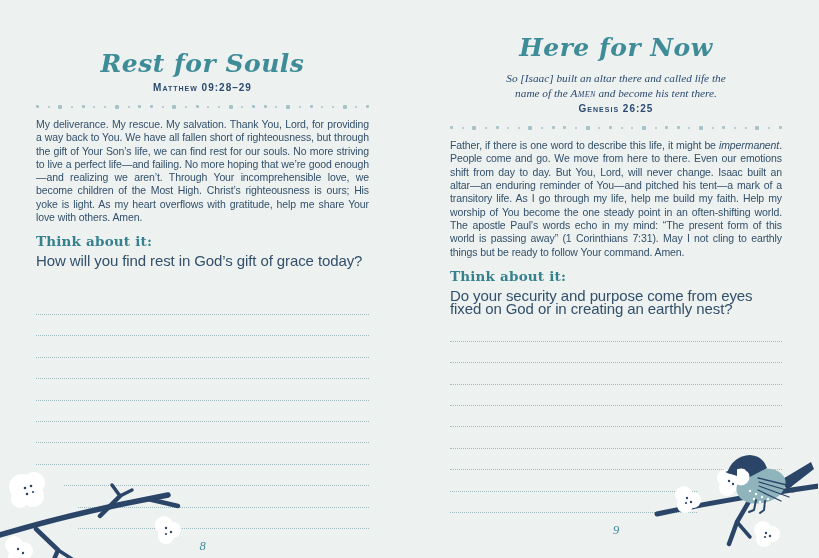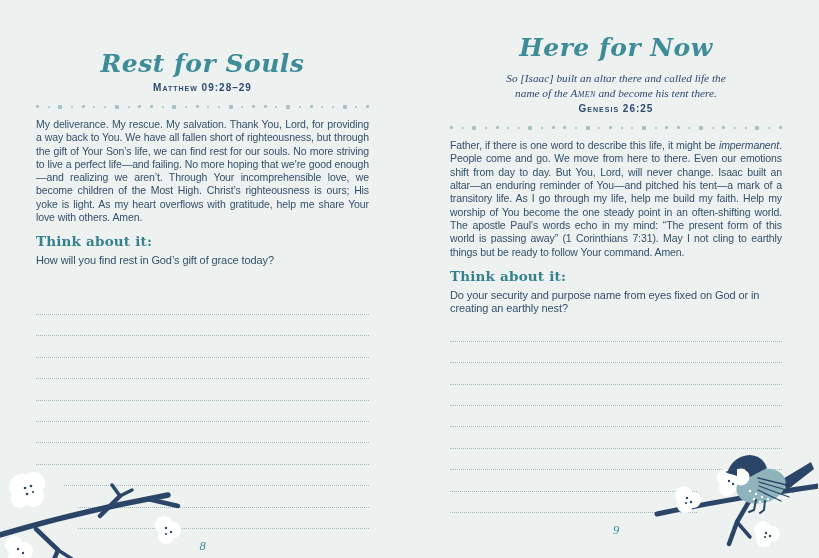--- a/index.html
+++ b/index.html
@@ -41,21 +41,21 @@
     font-size:10.5px;line-height:13.3px;letter-spacing:-.1px;
     text-align:justify;color:#33506b;
   }
   .think{
     margin:9px 0 0;
     font-family:"DejaVu Serif",serif;font-weight:bold;
     font-size:13.5px;color:#35818e;letter-spacing:.2px;
   }
   .question{
     margin:5px 0 0;
-    font-size:11px;line-height:13.3px;letter-spacing:-.1px;color:#33506b;
+    font-size:15px;line-height:13.3px;letter-spacing:-.1px;color:#33506b;
   }
   .wlines{position:absolute;left:36px;right:40px;bottom:45px;}
   .page.right .wlines{left:41px;right:36px;}
   .wline{height:20.4px;border-bottom:1px dotted #9fbabc;}
   .page.left .wline:nth-child(9){margin-left:28px;}
   .page.left .wline:nth-child(n+10){margin-left:42px;}
   .page.right .wline:nth-child(n+8){margin-right:85px;}
   .pagenum{
     position:absolute;bottom:20px;left:36px;right:40px;text-align:center;
     font-family:"Liberation Serif",serif;font-style:italic;
@@ -191,21 +191,21 @@
         <span class="dot" style="width: 2px; height: 2px;"></span>
         <span class="dot" style="width: 3px; height: 3px;"></span>
         <span class="dot" style="width: 2px; height: 2px;"></span>
         <span class="dot" style="width: 2px; height: 2px;"></span>
         <span class="dot" style="width: 4px; height: 4px;"></span>
         <span class="dot" style="width: 2px; height: 2px;"></span>
         <span class="dot" style="width: 3px; height: 3px;"></span>
       </div>
     <p class="body"><span>Father, if there is one word to describe this life, it might be </span><em>impermanent</em><span>. People come and go. We move from here to there. Even our emotions shift from day to day. But You, Lord, will never change. Isaac built an altar—an enduring reminder of You—and pitched his tent—a mark of a transitory life. As I go through my life, help me build my faith. Help my worship of You become the one steady point in an often-shifting world. The apostle Paul’s words echo in my mind: “The present form of this world is passing away” (1 Corinthians 7:31). May I not cling to earthly things but be ready to follow Your command. Amen.</span></p>
     <h2 class="think">Think about it:</h2>
-    <p class="question">Do your security and purpose name from eyes fixed on God or in creating an earthly nest?</p>
+    <p class="question">Do your security and purpose come from eyes fixed on God or in creating an earthly nest?</p>
     <div class="wlines">
         <div class="wline"></div>
         <div class="wline"></div>
         <div class="wline"></div>
         <div class="wline"></div>
         <div class="wline"></div>
         <div class="wline"></div>
         <div class="wline"></div>
         <div class="wline"></div>
         <div class="wline"></div>

